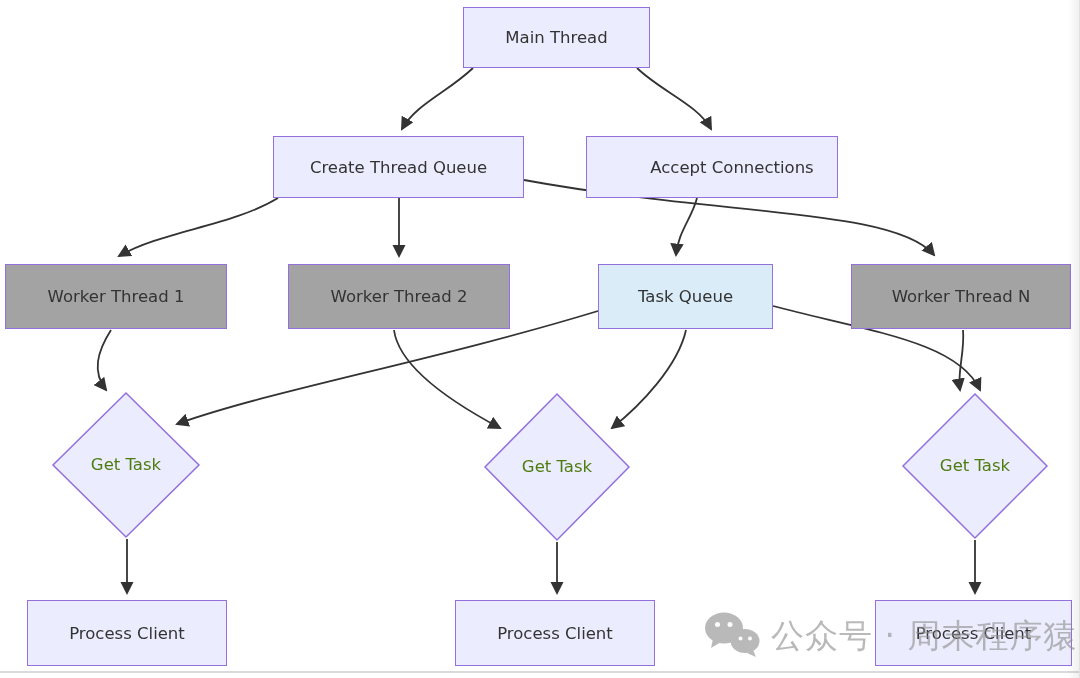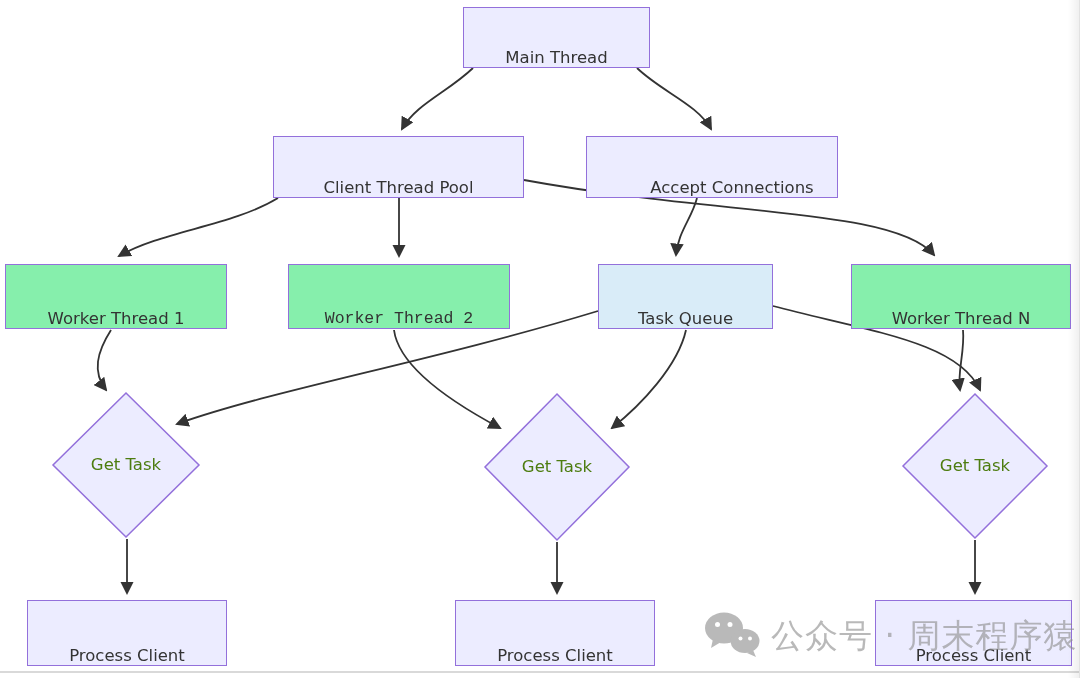--- a/index.html
+++ b/index.html
@@ -2,36 +2,36 @@
 <html><head>
 <meta charset="utf-8">
 <style>
   html,body{margin:0;padding:0;background:#ffffff;}
   .stage{
     position:relative;width:1080px;height:678px;background:#ffffff;
     font-family:"DejaVu Sans","Liberation Sans",sans-serif;overflow:hidden;
   }
   .edges{position:absolute;left:0;top:0;width:1080px;height:678px;}
   .node{
-    position:absolute;display:flex;align-items:flex-end;justify-content:center;
+    position:absolute;display:flex;align-items:center;justify-content:center;
     border:1.5px solid #9370DB;color:#333333;font-size:16.5px;
     box-sizing:border-box;text-align:center;
   }
   .lavender{background:#ECECFF;}
-  .cream{background:#86efac;}
+  .cream{background:#a3a3a3;}
   .blue{background:#D9ECF8;}
   .diamond-label{
     position:absolute;width:130px;height:28px;line-height:28px;text-align:center;
     color:#4d7c0f;font-size:16.5px;
   }
   .node-main     {left:463px;top:7px;  width:187px;height:61px;}
   .node-create   {left:273px;top:136px;width:251px;height:62px;}
   .node-accept   {left:586px;top:136px;width:252px;height:62px;padding-left:40px;}
   .node-worker1  {left:5px;  top:264px;width:222px;height:65px;}
-  .node-worker2  {left:288px;top:264px;width:222px;height:65px;font-family:Liberation Mono, monospace;}
+  .node-worker2  {left:288px;top:264px;width:222px;height:65px;}
   .node-queue    {left:598px;top:264px;width:175px;height:65px;}
   .node-workern  {left:851px;top:264px;width:220px;height:65px;}
   .node-process1 {left:27px; top:600px;width:200px;height:66px;}
   .node-process2 {left:455px;top:600px;width:200px;height:66px;}
   .node-process3 {left:875px;top:600px;width:197px;height:66px;}
   .dlabel1{left:61px; top:451px;}
   .dlabel2{left:492px;top:453px;}
   .dlabel3{left:910px;top:452px;}
   .watermark{
     position:absolute;left:703px;top:603px;height:56px;display:flex;align-items:flex-end;
@@ -83,21 +83,21 @@
       <polygon points="126,393 199,465 126,537 53,465"></polygon>
       <polygon points="557,394 629,467 557,540 485,467"></polygon>
       <polygon points="975,394 1047,466 975,538 903,466"></polygon>
     </g>
   </svg>
 
   <div class="node lavender node-main">
     <span>Main Thread</span>
   </div>
   <div class="node lavender node-create">
-    <span>Client Thread Pool</span>
+    <span>Create Thread Queue</span>
   </div>
   <div class="node lavender node-accept">
     <span>Accept Connections</span>
   </div>
   <div class="node cream node-worker1">
     <span>Worker Thread 1</span>
   </div>
   <div class="node cream node-worker2">
     <span>Worker Thread 2</span>
   </div>

